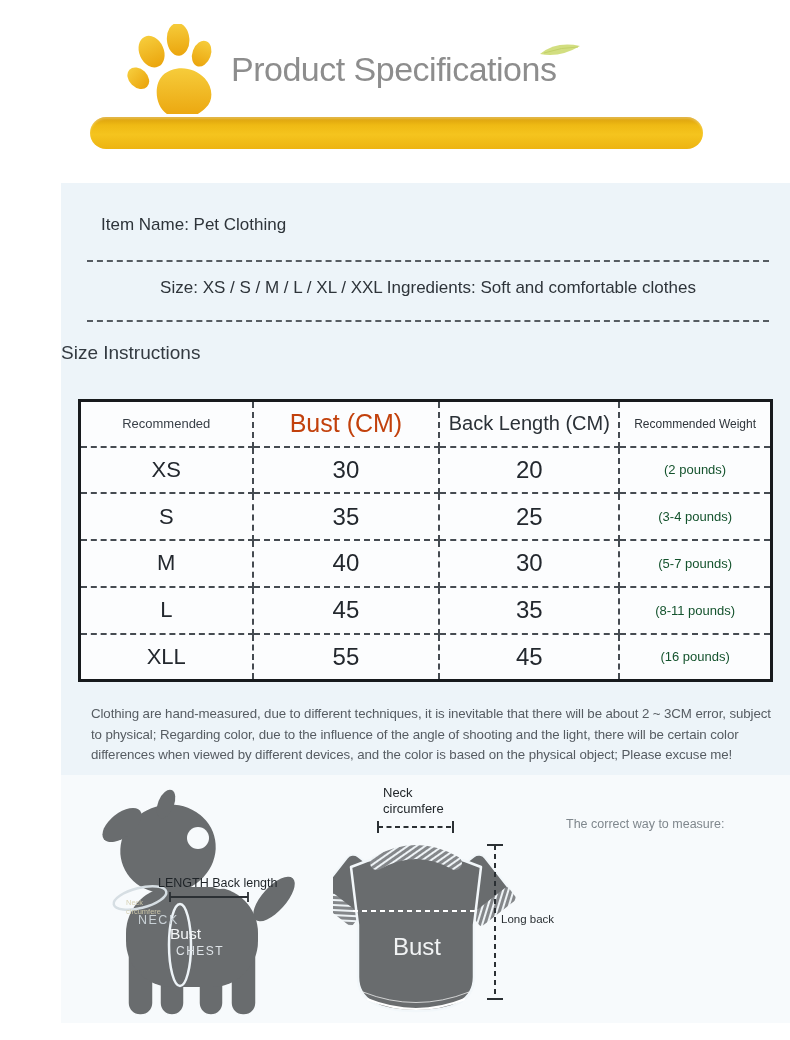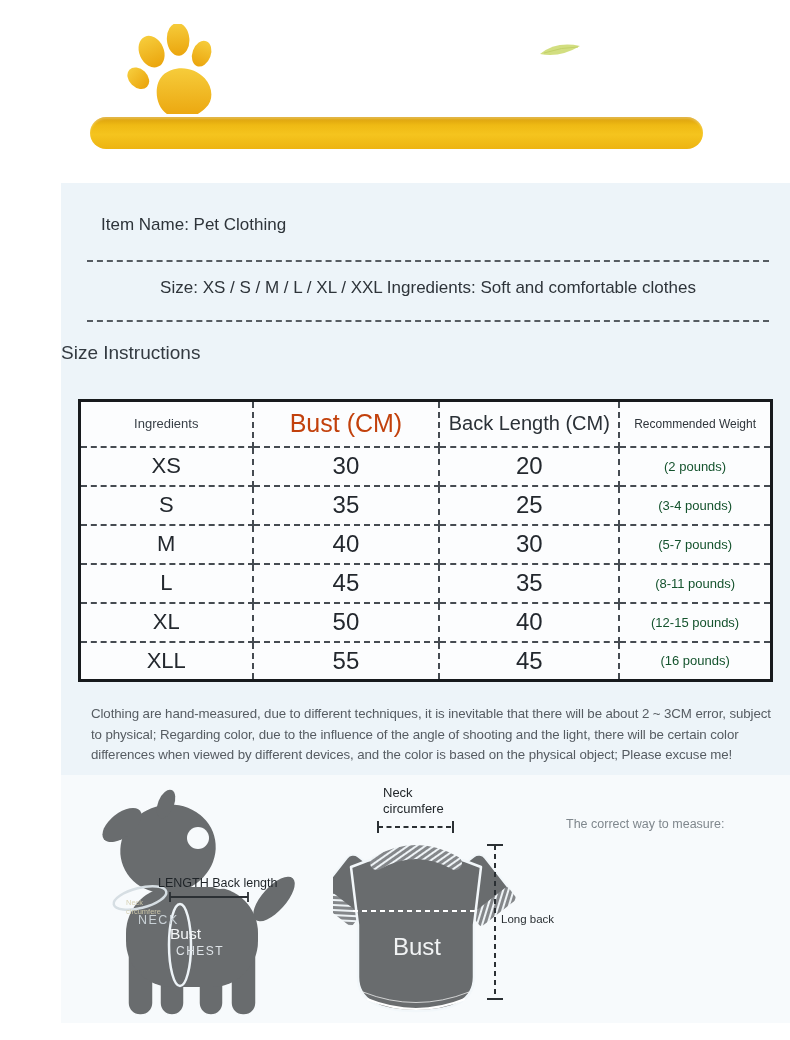--- a/index.html
+++ b/index.html
@@ -75,20 +75,21 @@
       </linearGradient>
     </defs>
     <g fill="url(#pawGrad)">
       <ellipse cx="25" cy="27" rx="12" ry="16" transform="rotate(-24 25 27)"></ellipse>
       <ellipse cx="51" cy="15" rx="11" ry="16" transform="rotate(-4 51 15)"></ellipse>
       <ellipse cx="74" cy="29" rx="9" ry="13" transform="rotate(20 74 29)"></ellipse>
       <ellipse cx="12" cy="53" rx="9" ry="12" transform="rotate(-46 12 53)"></ellipse>
       <path d="M36,50 C47,40 66,41 77,53 C85,62 86,74 78,82 C69,92 51,96 40,88 C28,80 27,59 36,50 Z"></path>
     </g>
   </svg>
+  <div class="title">Product Specifications</div>
   <svg class="leaf" viewBox="0 0 46 20">
     <path d="M2,12 Q18,-1 42,4 Q22,16 2,12 Z" fill="#CBD96B"></path>
     <path d="M6,11 Q24,5 40,5" stroke="#b8c94f" stroke-width="1" fill="none"></path>
   </svg>
   <div class="yellow-bar"></div>
 
   <div class="panel">
 
     <div class="item-name">Item Name: Pet Clothing</div>
     <div class="dashed-sep sep1"></div>
@@ -98,21 +99,21 @@
 
     <table class="size-table">
       <colgroup>
           <col class="c1">
           <col class="c2">
           <col class="c3">
           <col class="c4">
         </colgroup>
       <thead>
         <tr>
-          <th class="th-spec">Ingredients</th>
+          <th class="th-spec">Recommended</th>
           <th class="th-bust">Bust (CM)</th>
           <th class="th-back">Back Length (CM)</th>
           <th class="th-weight">Recommended Weight</th>
         </tr>
       </thead>
       <tbody>
         <tr>
           <td class="td-size">XS</td>
           <td class="td-num">30</td>
           <td class="td-num">20</td>
@@ -128,26 +129,20 @@
           <td class="td-size">M</td>
           <td class="td-num">40</td>
           <td class="td-num">30</td>
           <td class="td-weight">(5-7 pounds)</td>
         </tr>
         <tr>
           <td class="td-size">L</td>
           <td class="td-num">45</td>
           <td class="td-num">35</td>
           <td class="td-weight">(8-11 pounds)</td>
-        </tr>
-        <tr>
-          <td class="td-size">XL</td>
-          <td class="td-num">50</td>
-          <td class="td-num">40</td>
-          <td class="td-weight">(12-15 pounds)</td>
         </tr>
         <tr>
           <td class="td-size">XLL</td>
           <td class="td-num">55</td>
           <td class="td-num">45</td>
           <td class="td-weight">(16 pounds)</td>
         </tr>
       </tbody>
     </table>
 

